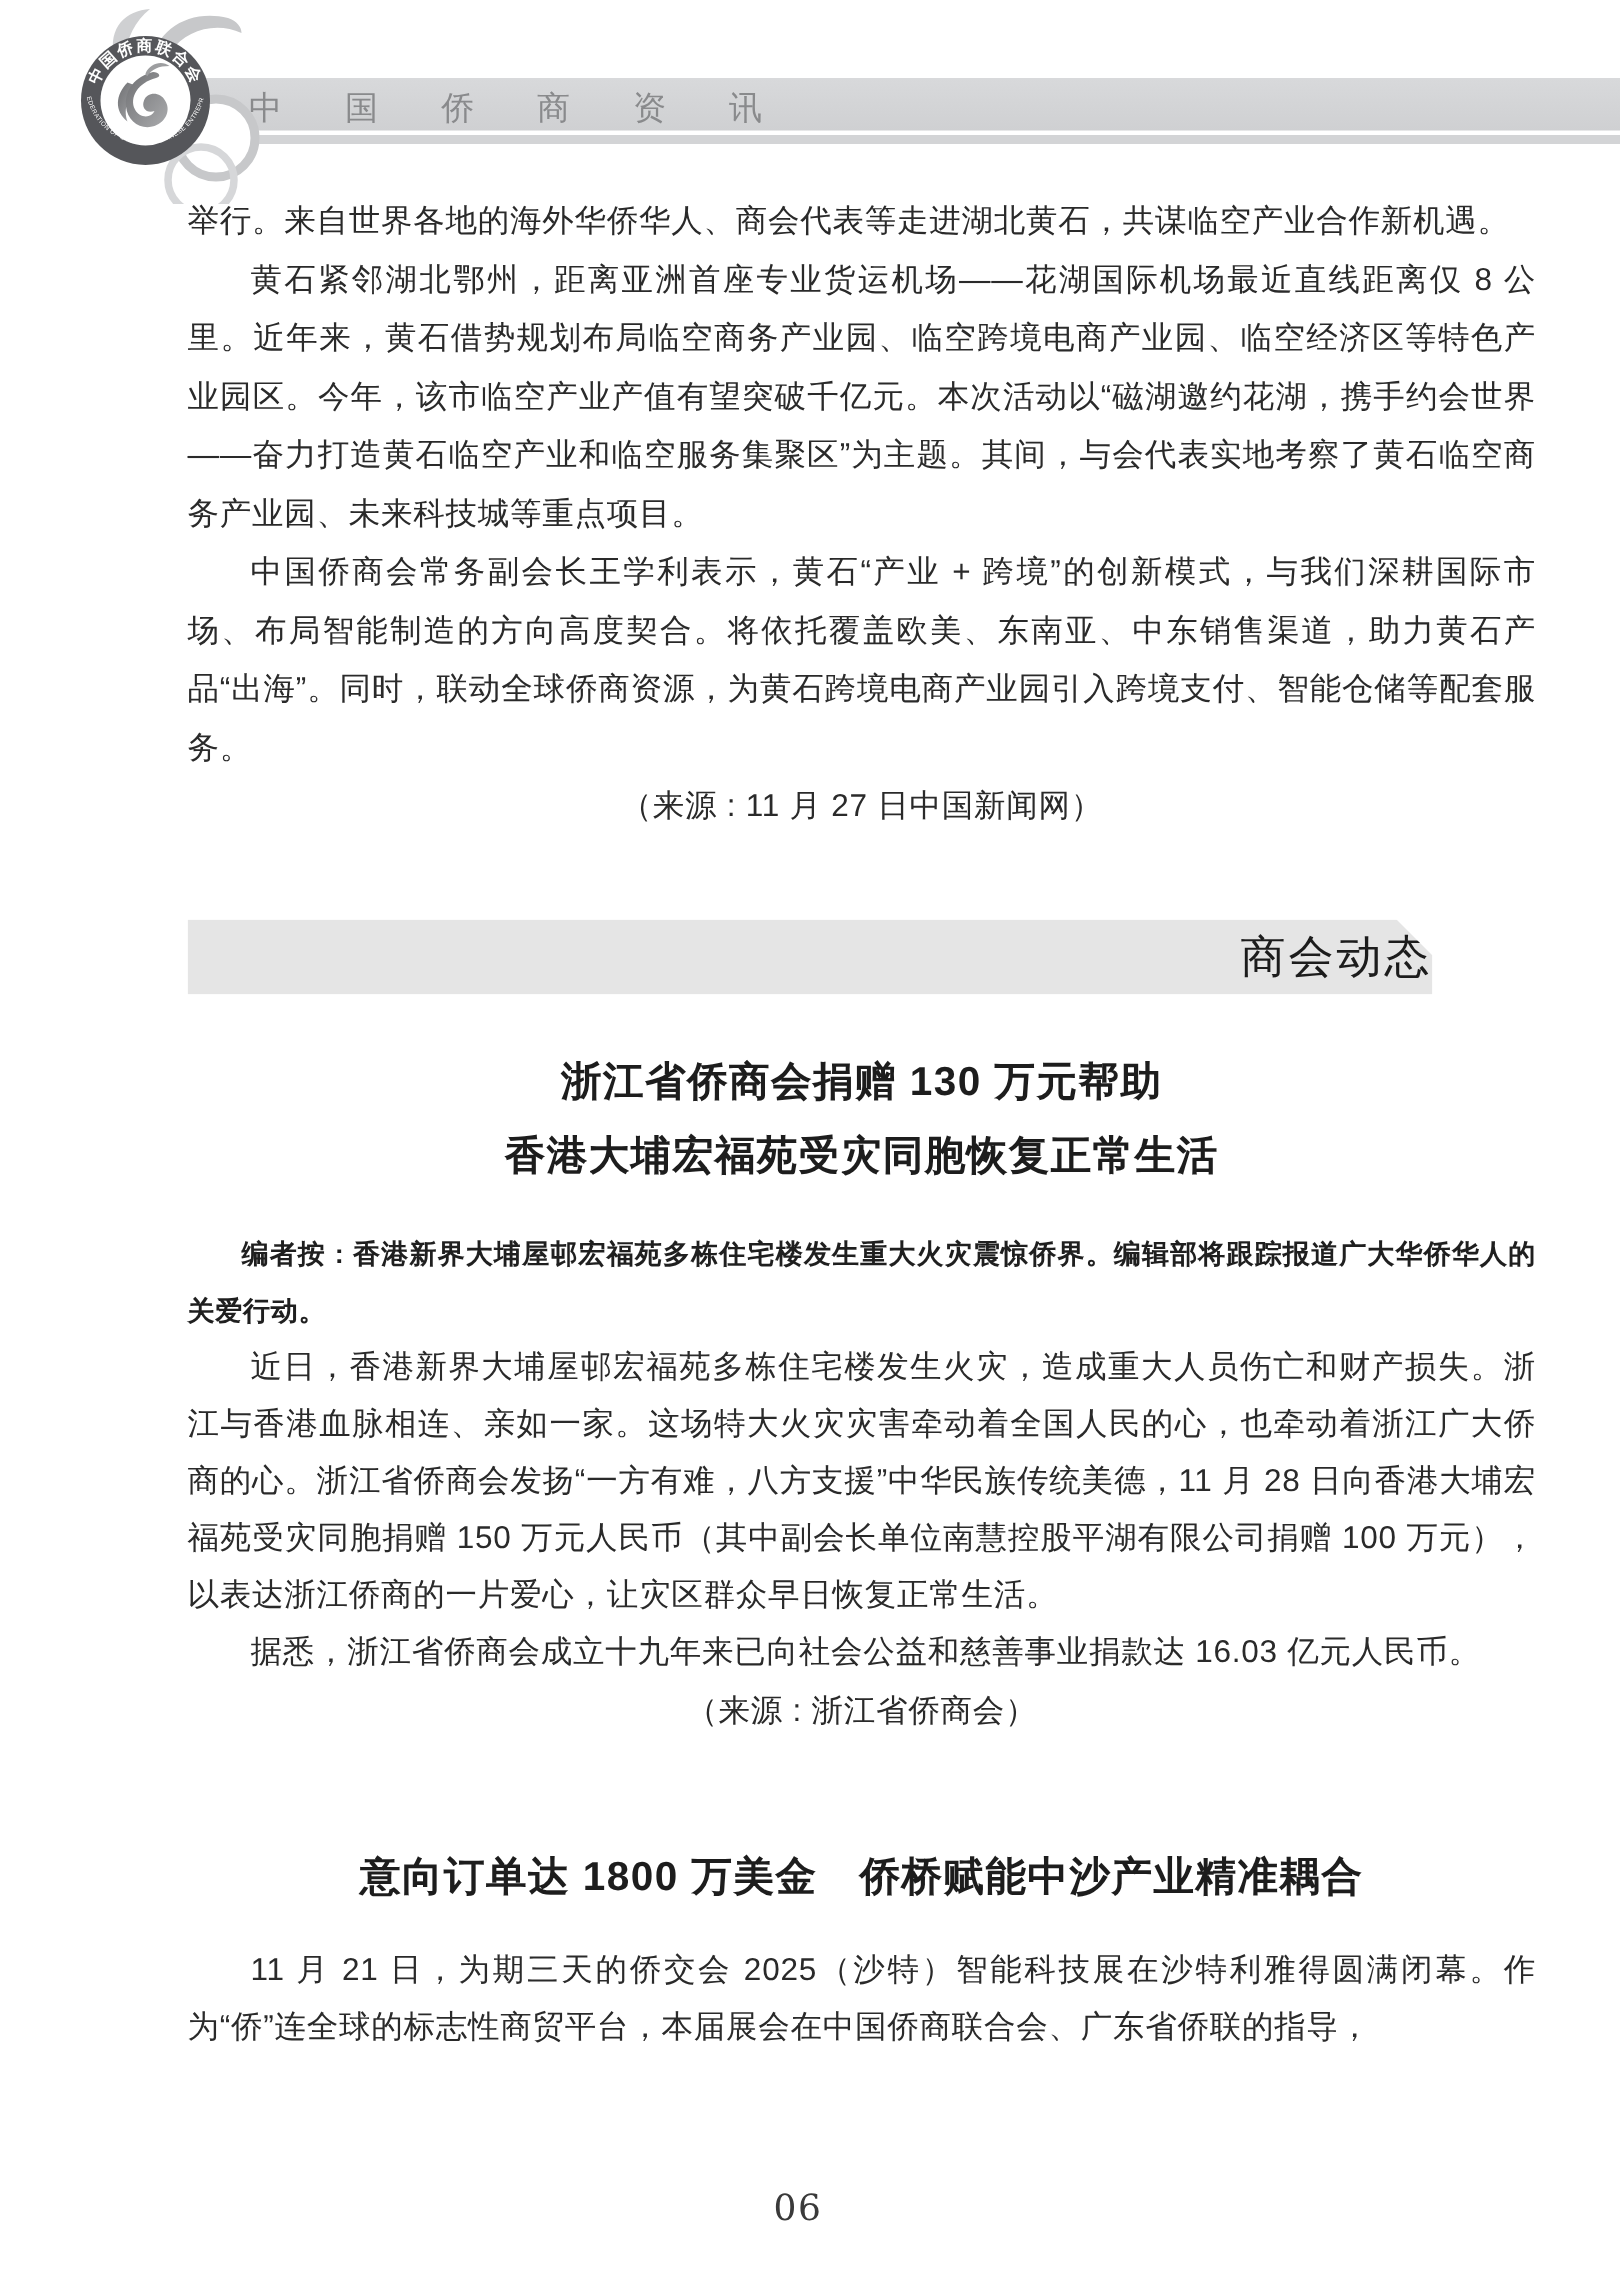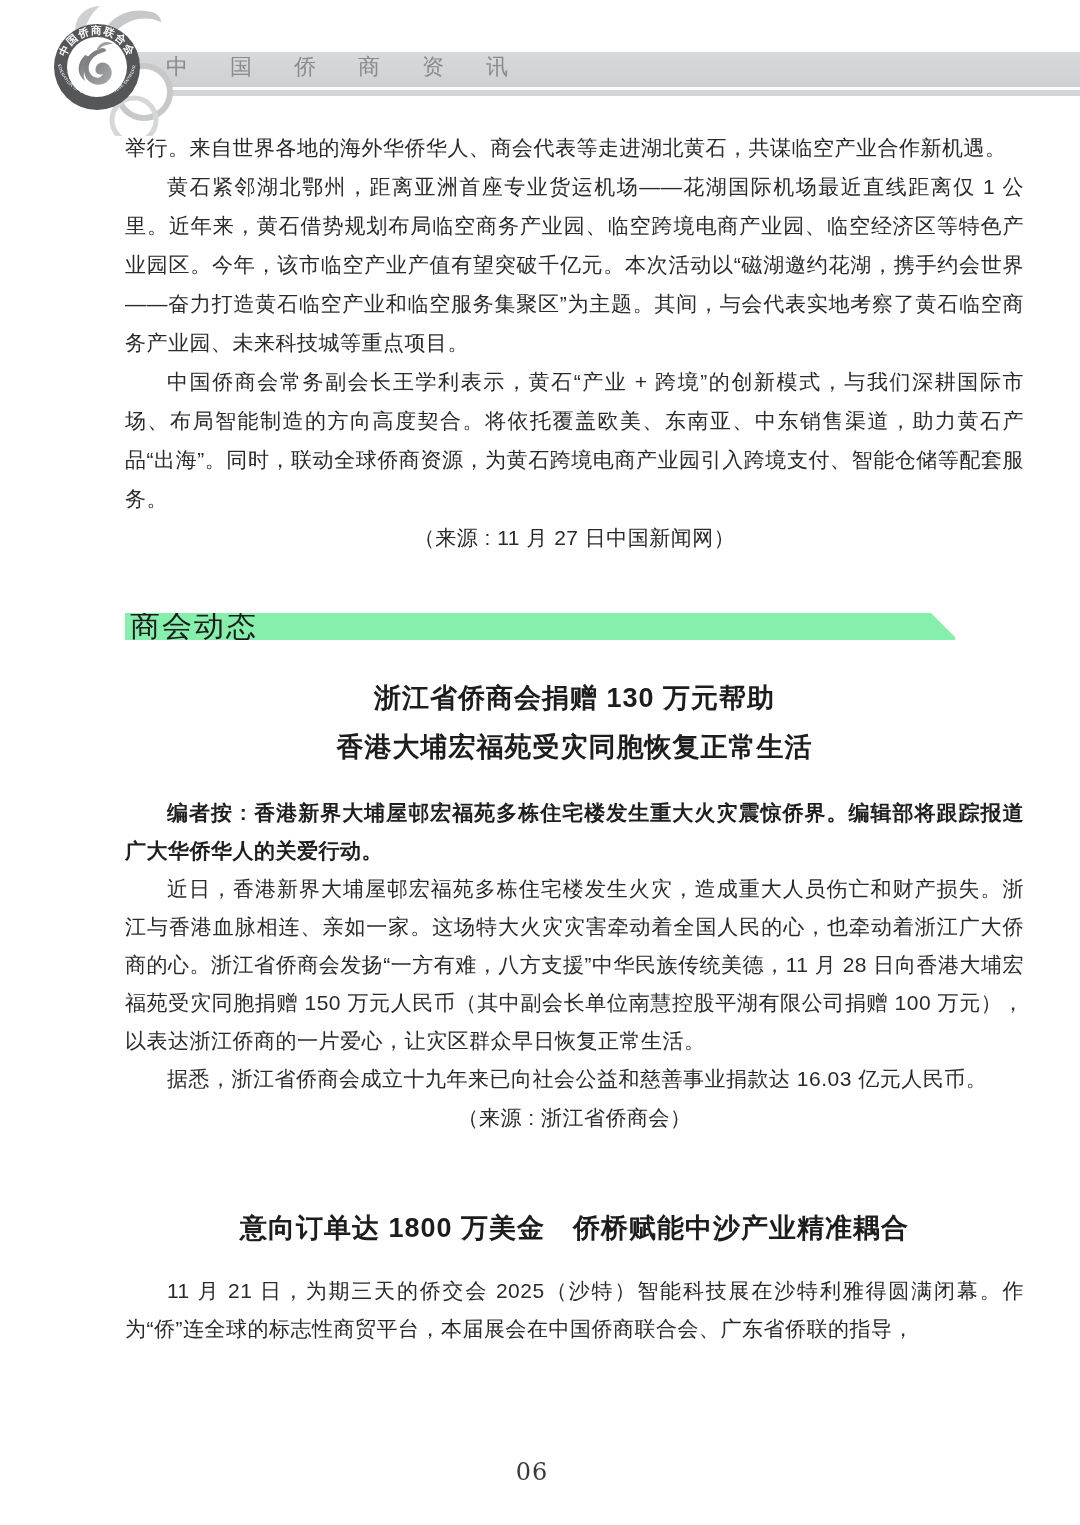--- a/index.html
+++ b/index.html
@@ -9,21 +9,21 @@
     background:#ffffff;
     overflow:hidden;
     font-family:"Liberation Sans",sans-serif;
     color:#2a2a2a;
   }
   
   .masthead{position:relative;height:102px;}
   .masthead-bar{
     position:absolute;left:120px;right:0;top:52px;height:35px;
     background:linear-gradient(#d8d9db,#cfd0d2);
-    display:flex;align-items:flex-start;
+    display:flex;align-items:flex-end;
   }
   .masthead-title{
     margin-left:46px;
     font-size:22px;color:#898a8c;
     letter-spacing:42px;white-space:nowrap;
   }
   .masthead-rule{
     position:absolute;left:148px;right:0;top:90px;height:6px;
     background:#d3d4d6;
   }
@@ -38,42 +38,42 @@
     color:#2a2a2a;
     letter-spacing:0.5px;
   }
   .no-indent{text-indent:0;}
   .source-line{
     font-size:21px;line-height:39px;
     text-align:center;color:#2a2a2a;letter-spacing:0.5px;
   }
   .section-banner{
     margin-top:56px;
-    width:830px;height:27px;
-    background:#86efac;
+    width:830px;height:50px;
+    background:#e5e5e5;
     clip-path:polygon(0 0,calc(100% - 24px) 0,100% 24px,100% 100%,0 100%);
-    display:flex;align-items:center;
+    display:flex;align-items:center;justify-content:flex-end;
   }
   .section-banner span{
     padding-left:5px;
     font-size:30px;color:#1c1c1c;letter-spacing:2px;
   }
   .headline{
     margin-top:34px;
     font-size:27px;font-weight:bold;color:#1d1d1d;
     text-align:center;line-height:49px;letter-spacing:1px;
   }
   .headline-single{
     margin-top:70px;
     font-size:27px;font-weight:bold;color:#1d1d1d;
     text-align:center;line-height:42px;letter-spacing:1px;
   }
   .editor-note{
     margin-top:8px;
-    font-size:21px;font-weight:bold;line-height:38px;
+    font-size:18px;font-weight:bold;line-height:38px;
     text-align:justify;text-indent:2em;color:#1f1f1f;letter-spacing:0.5px;
   }
   .para-tight{line-height:38px;}
   .mt22{margin-top:22px;}
   
   .page-footer{
     position:absolute;left:0;right:16px;top:1458px;
     text-align:center;
   }
   .page-number{
@@ -122,21 +122,21 @@
         <text font-size="4.2" fill="#ffffff" letter-spacing="0.3" font-family="Liberation Sans, sans-serif">
           <textPath href="#arcBottom" startOffset="50%" text-anchor="middle">CHINA FEDERATION OF OVERSEAS CHINESE ENTREPRENEURS</textPath>
         </text>
       </svg>
     </div>
   </header>
 
   <main>
 
     <p class="body-para no-indent">举行。来自世界各地的海外华侨华人、商会代表等走进湖北黄石，共谋临空产业合作新机遇。</p>
-    <p class="body-para">黄石紧邻湖北鄂州，距离亚洲首座专业货运机场——花湖国际机场最近直线距离仅 1 公里。近年来，黄石借势规划布局临空商务产业园、临空跨境电商产业园、临空经济区等特色产业园区。今年，该市临空产业产值有望突破千亿元。本次活动以“磁湖邀约花湖，携手约会世界——奋力打造黄石临空产业和临空服务集聚区”为主题。其间，与会代表实地考察了黄石临空商务产业园、未来科技城等重点项目。</p>
+    <p class="body-para">黄石紧邻湖北鄂州，距离亚洲首座专业货运机场——花湖国际机场最近直线距离仅 8 公里。近年来，黄石借势规划布局临空商务产业园、临空跨境电商产业园、临空经济区等特色产业园区。今年，该市临空产业产值有望突破千亿元。本次活动以“磁湖邀约花湖，携手约会世界——奋力打造黄石临空产业和临空服务集聚区”为主题。其间，与会代表实地考察了黄石临空商务产业园、未来科技城等重点项目。</p>
     <p class="body-para">中国侨商会常务副会长王学利表示，黄石“产业 + 跨境”的创新模式，与我们深耕国际市场、布局智能制造的方向高度契合。将依托覆盖欧美、东南亚、中东销售渠道，助力黄石产品“出海”。同时，联动全球侨商资源，为黄石跨境电商产业园引入跨境支付、智能仓储等配套服务。</p>
     <p class="source-line">（来源 : 11 月 27 日中国新闻网）</p>
 
     <div class="section-banner">
       <span>商会动态</span>
     </div>
 
     <h2 class="headline">
       <span>浙江省侨商会捐赠 130 万元帮助</span><br>
       <span>香港大埔宏福苑受灾同胞恢复正常生活</span>

